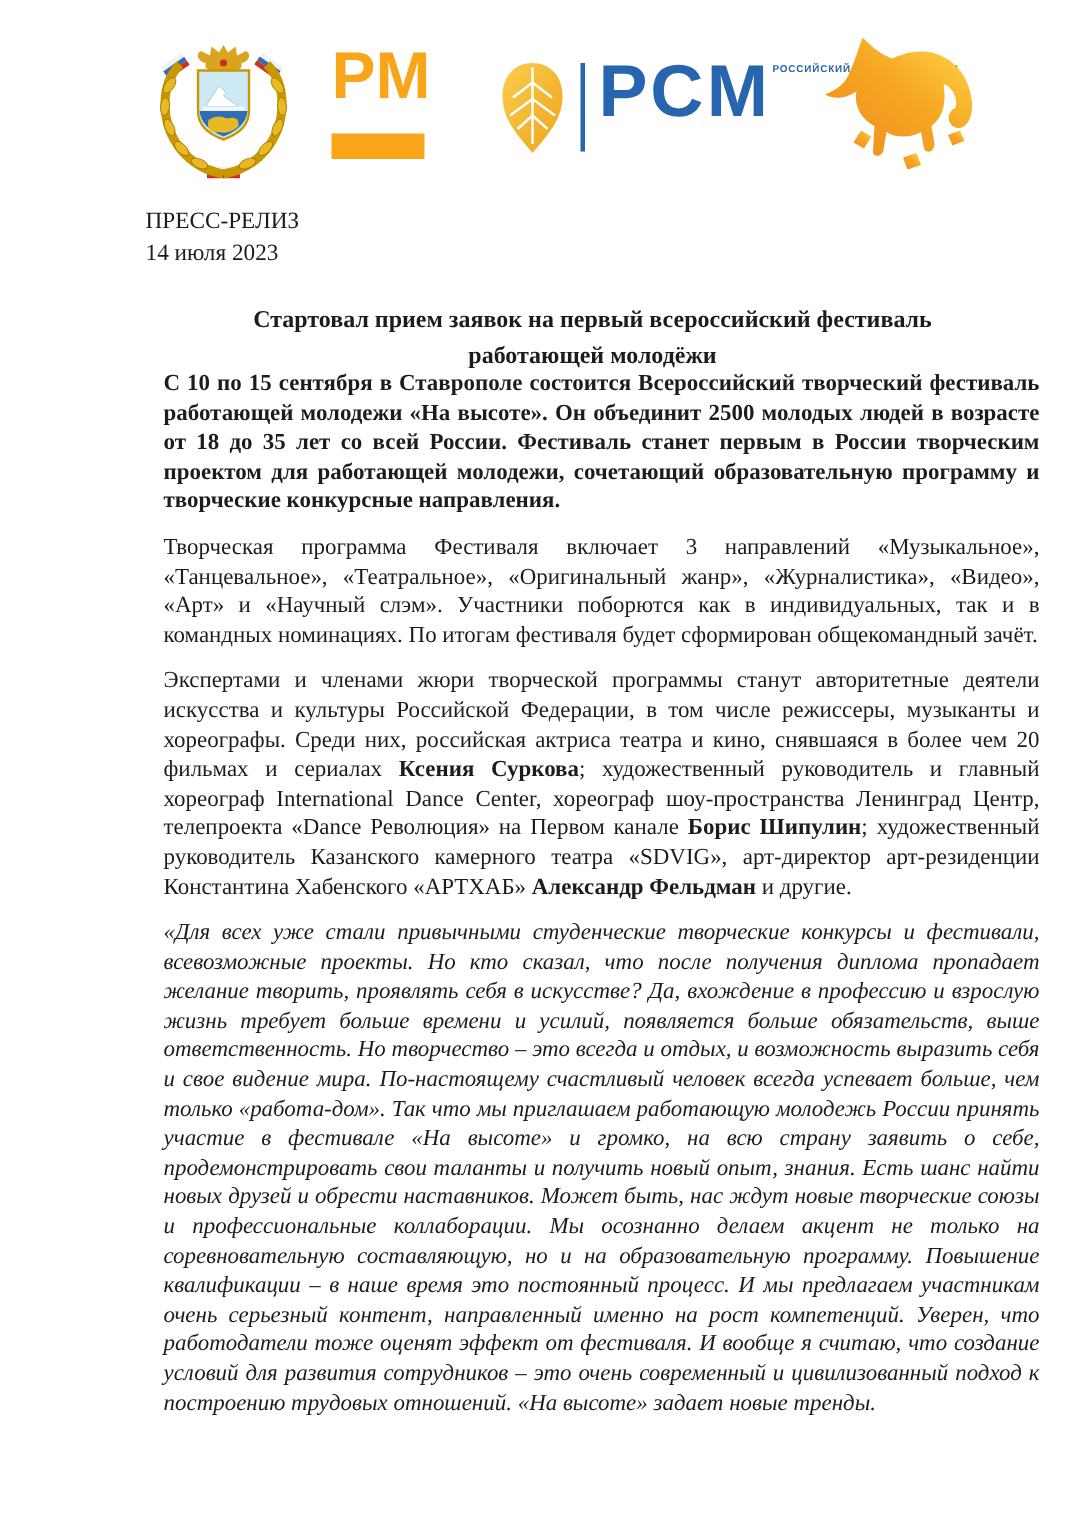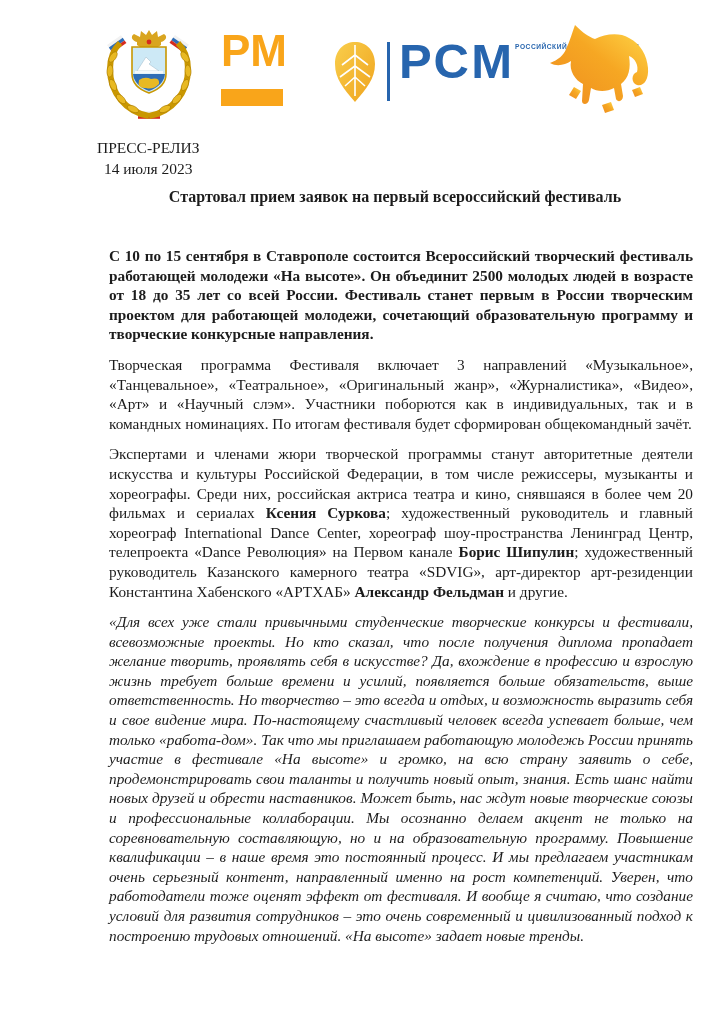--- a/index.html
+++ b/index.html
@@ -18,22 +18,22 @@
   .rm-bar{width:62px;height:17px;background:#F9A51A;margin-top:21px;}
   #logo-rsm{left:332px;top:39px;height:68px;display:flex;align-items:flex-start;}
   .rsm-divider{width:3px;height:59px;background:#2765AE;margin:3px 9px 0 9px;}
   .rsm-right{display:flex;flex-direction:row;}
   .rsm-text{font-family:"Liberation Sans","DejaVu Sans",sans-serif;font-weight:bold;
     font-size:49px;line-height:44px;color:#2765AE;letter-spacing:3px;}
   .rsm-tagline{font-family:"Liberation Sans","DejaVu Sans",sans-serif;font-weight:bold;
     font-size:6.6px;letter-spacing:0.55px;color:#2765AE;margin-top:4px;white-space:nowrap;}
   #logo-mammoth{left:545px;top:20px;width:110px;height:98px;}
   
-  .meta{position:absolute;left:97px;top:137px;font-size:15.5px;line-height:21px;text-align:center;}
-  .title{position:absolute;left:97px;top:185px;width:596px;text-align:center;
+  .meta{position:absolute;left:97px;top:137px;font-size:15.5px;line-height:21px;}
+  .title{position:absolute;left:97px;top:202px;width:596px;text-align:center;
     font-weight:bold;font-size:16px;line-height:24px;}
   
   .content{position:absolute;left:97px;top:246px;width:596px;
     font-size:15.3px;line-height:19.6px;text-align:justify;}
   .content p{margin:0 0 11px 12px;}
   .content p.bold{font-weight:bold;}
   .content p.italic{font-style:italic;}
   .content span.b{font-weight:bold;}
 </style>
 </head>
@@ -132,20 +132,21 @@
     </div>
   </div>
 
   <div class="meta">
     <div>ПРЕСС-РЕЛИЗ</div>
     <div>14 июля 2023</div>
   </div>
 
   <div class="title">
     <div>Стартовал прием заявок на первый всероссийский фестиваль</div>
+    <div>работающей молодёжи</div>
   </div>
 
   <div class="content">
     <p class="bold"><span>С 10 по 15 сентября в Ставрополе состоится Всероссийский творческий фестиваль работающей молодежи «На высоте». Он объединит 2500 молодых людей в возрасте от 18 до 35 лет со всей России. Фестиваль станет первым в России творческим проектом для работающей молодежи, сочетающий образовательную программу и творческие конкурсные направления.</span></p>
     <p class="normal"><span>Творческая программа Фестиваля включает 3 направлений «Музыкальное», «Танцевальное», «Театральное», «Оригинальный жанр», «Журналистика», «Видео», «Арт» и «Научный слэм». Участники поборются как в индивидуальных, так и в командных номинациях. По итогам фестиваля будет сформирован общекомандный зачёт.</span></p>
     <p class="normal"><span>Экспертами и членами жюри творческой программы станут авторитетные деятели искусства и культуры Российской Федерации, в том числе режиссеры, музыканты и хореографы. Среди них, российская актриса театра и кино, снявшаяся в более чем 20 фильмах и сериалах </span><span class="b">Ксения Суркова</span><span>; художественный руководитель и главный хореограф International Dance Center, хореограф шоу-пространства Ленинград Центр, телепроекта «Dance Революция» на Первом канале </span><span class="b">Борис Шипулин</span><span>; художественный руководитель Казанского камерного театра «SDVIG», арт-директор арт-резиденции Константина Хабенского «АРТХАБ» </span><span class="b">Александр Фельдман</span><span> и другие.</span></p>
     <p class="italic"><span>«Для всех уже стали привычными студенческие творческие конкурсы и фестивали, всевозможные проекты. Но кто сказал, что после получения диплома пропадает желание творить, проявлять себя в искусстве? Да, вхождение в профессию и взрослую жизнь требует больше времени и усилий, появляется больше обязательств, выше ответственность. Но творчество – это всегда и отдых, и возможность выразить себя и свое видение мира. По-настоящему счастливый человек всегда успевает больше, чем только «работа-дом». Так что мы приглашаем работающую молодежь России принять участие в фестивале «На высоте» и громко, на всю страну заявить о себе, продемонстрировать свои таланты и получить новый опыт, знания. Есть шанс найти новых друзей и обрести наставников. Может быть, нас ждут новые творческие союзы и профессиональные коллаборации. Мы осознанно делаем акцент не только на соревновательную составляющую, но и на образовательную программу. Повышение квалификации – в наше время это постоянный процесс. И мы предлагаем участникам очень серьезный контент, направленный именно на рост компетенций. Уверен, что работодатели тоже оценят эффект от фестиваля. И вообще я считаю, что создание условий для развития сотрудников – это очень современный и цивилизованный подход к построению трудовых отношений. «На высоте» задает новые тренды.</span></p>
   </div>
 
 </div>

